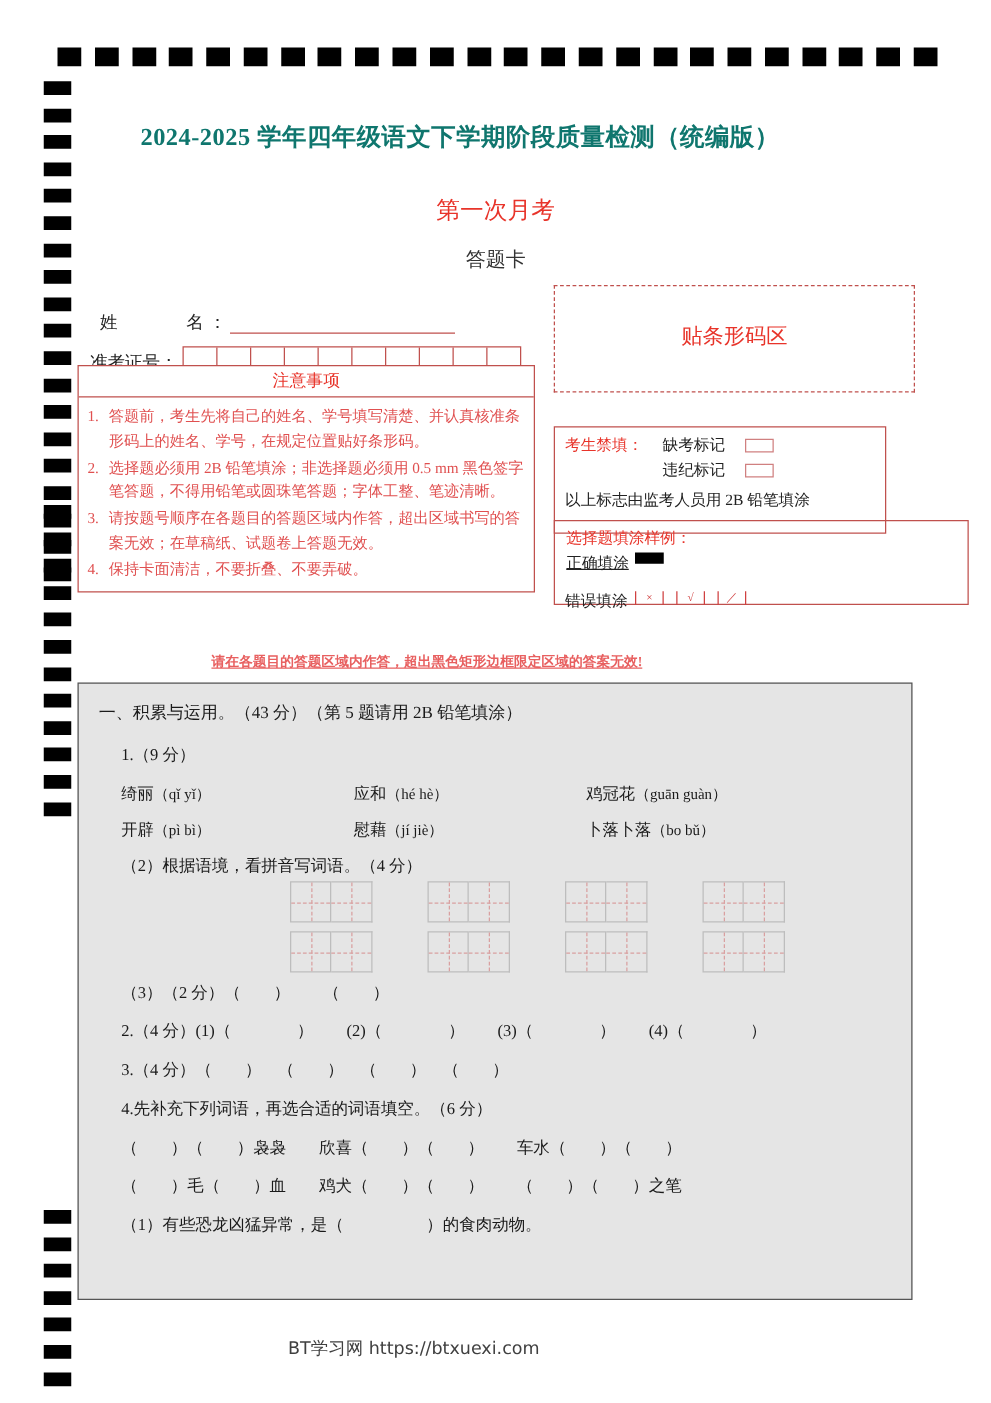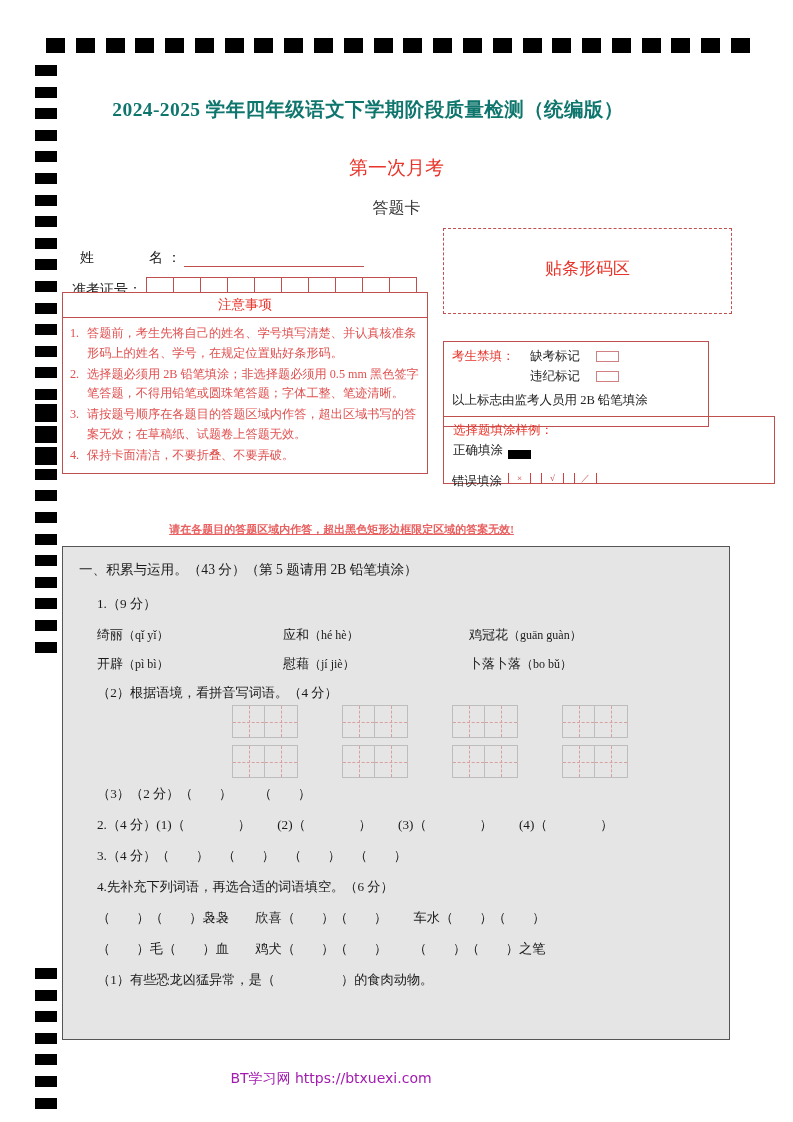--- a/index.html
+++ b/index.html
@@ -210,24 +210,25 @@
     top: 416px;
     width: 332px;
     height: 68px;
     border: 1.1px solid #c0504d;
     box-sizing: border-box;
     padding: 5px 0 0 9px;
   }
   .sample-title { font-size: 12.5px; color: #e8342a; margin-bottom: 3px; }
   .sample-row {
     display: flex;
-    align-items: flex-end;
+    align-items: flex-start;
     font-size: 12.5px;
     color: #222;
     margin-bottom: 5px;
+    text-decoration: underline;
   }
   .sample-row .lbl { margin-right: 5px; }
   .bubble-filled {
     width: 23px;
     height: 9px;
     background: #000;
   }
   .wrong-row {
     position: absolute;
     left: 452px;
@@ -338,21 +339,21 @@
   }
 
   
   .watermark {
     position: absolute;
     left: 0;
     top: 1070px;
     width: 662px;
     text-align: center;
     font-size: 14px;
-    color: #a21caf;
+    color: #404040;
     font-family: "DejaVu Sans", "Liberation Sans", sans-serif;
   }
 </style>
 </head>
 <body>
 
 <div class="top-marks" id="top-marks">
     <div class="tmark"></div>
     <div class="tmark"></div>
     <div class="tmark"></div>

